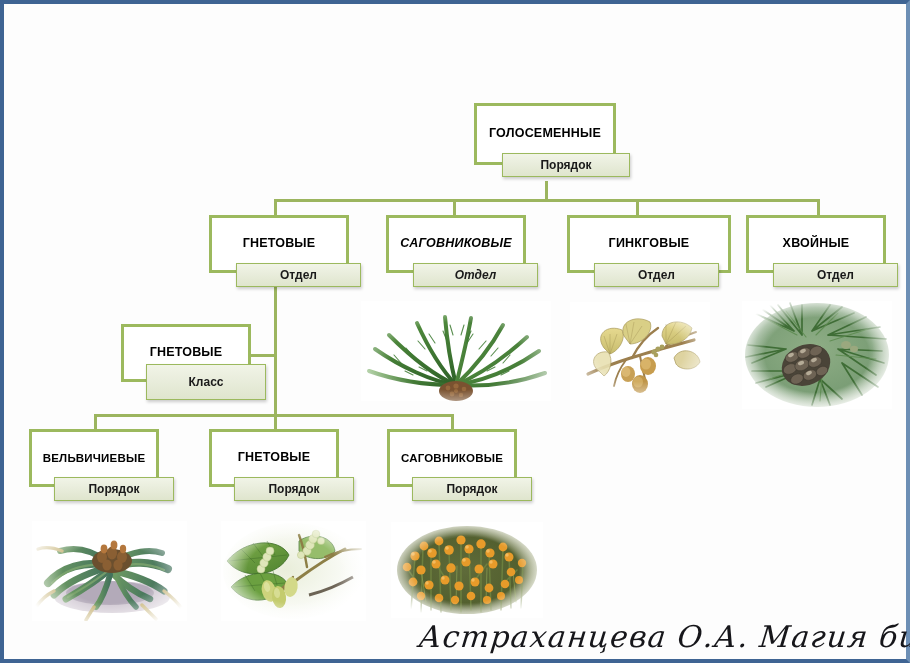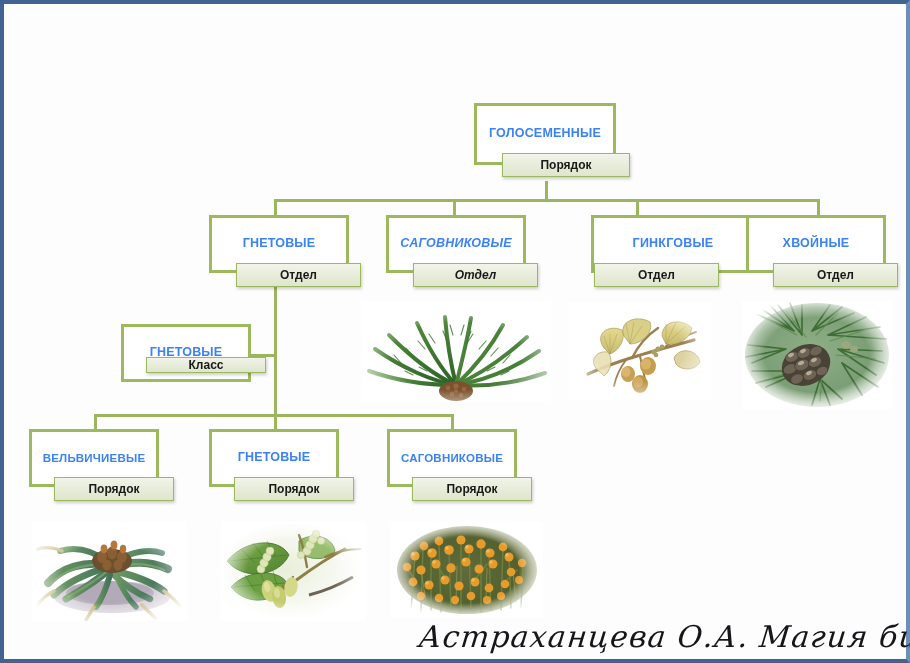--- a/index.html
+++ b/index.html
@@ -30,21 +30,21 @@
   .conn.h{height:3px;}
 
   
   .node{position:absolute;}
   .node .title{
     position:absolute;left:0;top:0;
     box-sizing:border-box;
     background:#ffffff;
     border:3px solid #9cb95e;
     display:flex;align-items:center;justify-content:center;
-    color:#3b82f6;
+    color:#000000;
     font-weight:bold;
     letter-spacing:.2px;
     text-align:center;
     line-height:1.05;
   }
   .node .band{
     position:absolute;
     box-sizing:border-box;
     border:1.5px solid #9cb95e;
     background:linear-gradient(to bottom,#f1f4e7 0%,#e9eddc 45%,#dfe5cd 100%);
@@ -101,32 +101,32 @@
     <div class="title" style="width:140px;height:58px;font-size:12.5px;">ГНЕТОВЫЕ</div>
     <div class="band" style="left:27px;top:48px;width:125px;height:24px;font-size:12px;">Отдел</div>
   </div>
 
   <div class="node" style="left:382px;top:211px;width:140px;height:74px;font-style:italic;">
     <div class="title" style="width:140px;height:58px;font-size:12.5px;">САГОВНИКОВЫЕ</div>
     <div class="band" style="left:27px;top:48px;width:125px;height:24px;font-size:12px;">Отдел</div>
   </div>
 
   <div class="node" style="left:563px;top:211px;width:140px;height:74px;">
-    <div class="title" style="width:164px;height:58px;font-size:12.5px;margin-left:24px;">ГИНКГОВЫЕ</div>
+    <div class="title" style="width:164px;height:58px;font-size:12.5px;">ГИНКГОВЫЕ</div>
     <div class="band" style="left:27px;top:48px;width:125px;height:24px;font-size:12px;">Отдел</div>
   </div>
 
   <div class="node" style="left:742px;top:211px;width:140px;height:74px;">
     <div class="title" style="width:140px;height:58px;font-size:12.5px;">ХВОЙНЫЕ</div>
     <div class="band" style="left:27px;top:48px;width:125px;height:24px;font-size:12px;">Отдел</div>
   </div>
 
   <div class="node" style="left:117px;top:320px;width:130px;height:74px;">
     <div class="title" style="width:130px;height:58px;font-size:12.5px;">ГНЕТОВЫЕ</div>
-    <div class="band" style="left:25px;top:33px;width:120px;height:16px;font-size:12px;">Класс</div>
+    <div class="band" style="left:25px;top:40px;width:120px;height:36px;font-size:12px;">Класс</div>
   </div>
 
   <div class="node" style="left:25px;top:425px;width:130px;height:74px;padding-left:28px;">
     <div class="title" style="width:130px;height:58px;font-size:11.5px;">ВЕЛЬВИЧИЕВЫЕ</div>
     <div class="band" style="left:25px;top:48px;width:120px;height:24px;font-size:12px;">Порядок</div>
   </div>
 
   <div class="node" style="left:205px;top:425px;width:130px;height:74px;">
     <div class="title" style="width:130px;height:58px;font-size:12.5px;">ГНЕТОВЫЕ</div>
     <div class="band" style="left:25px;top:48px;width:120px;height:24px;font-size:12px;">Порядок</div>

